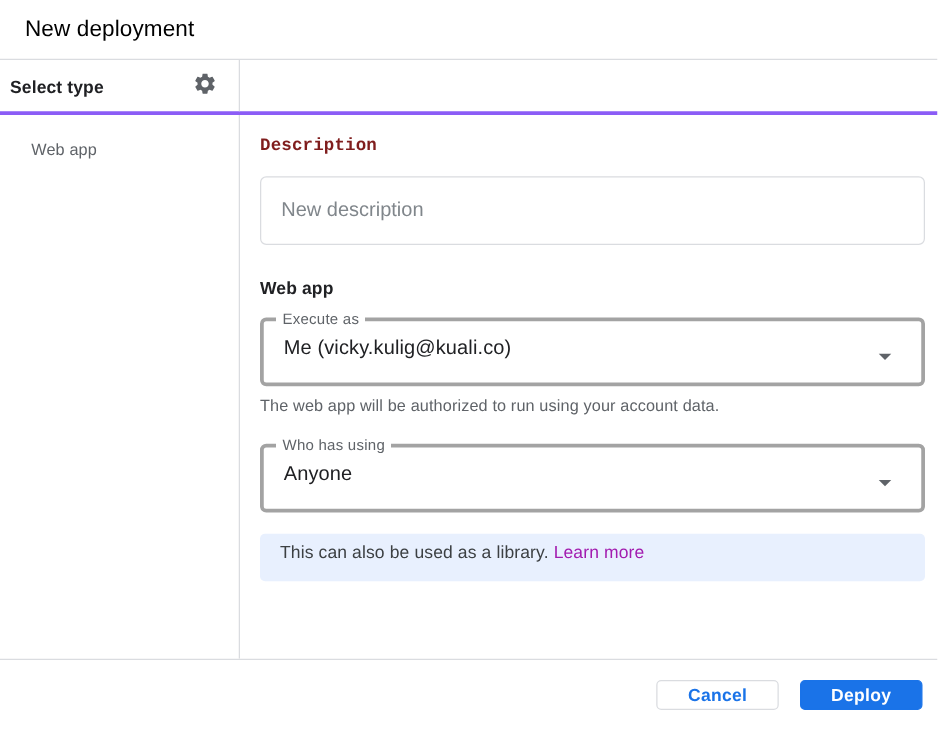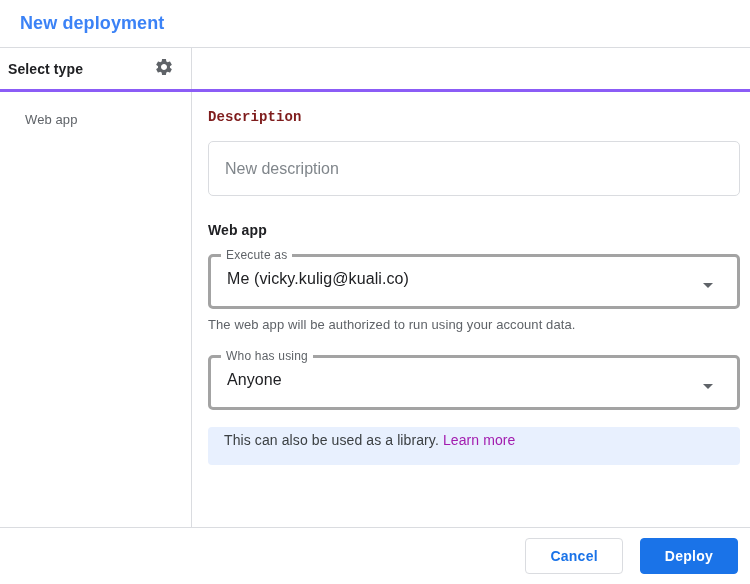--- a/index.html
+++ b/index.html
@@ -8,21 +8,21 @@
     width: 750px; height: 584px;
     font-family: "Liberation Sans", "DejaVu Sans", sans-serif;
     color: #202124;
     overflow: hidden;
     position: relative;
   }
   .dialog { width: 750px; height: 584px; display: flex; flex-direction: column; background: #fff; }
 
   
   .titlebar { height: 48px; display: flex; align-items: center; padding: 0 20px; border-bottom: 1px solid #dadce0; flex: 0 0 auto; }
-  .titlebar h1 { font-size: 18px; font-weight: 700; color: #3b82f6; letter-spacing: .1px; }
+  .titlebar h1 { font-size: 18px; font-weight: 400; color: #000000; letter-spacing: .1px; }
 
   
   .header-row { height: 44px; display: flex; flex: 0 0 auto; border-bottom: 3px solid #8b5cf6; }
   .header-left { width: 192px; flex: 0 0 192px; display: flex; align-items: center; justify-content: space-between; padding: 0 12px 0 8px; border-right: 1px solid #dadce0; }
   .header-right { flex: 1; display: flex; align-items: center; justify-content: space-between; padding: 0 8px 0 12px; }
   .header-label { font-size: 14px; font-weight: 700; color: #202124; letter-spacing: .1px; }
 
   .icon-btn { width: 30px; height: 30px; display: flex; align-items: center; justify-content: center; border-radius: 50%; cursor: pointer; background: transparent; border: none; }
   .gear-svg { width: 20px; height: 20px; fill: #5f6368; }
   .help-circle { width: 17px; height: 17px; border: 2px solid #5f6368; border-radius: 50%; display: flex; align-items: center; justify-content: center; font-size: 12px; font-weight: 700; color: #5f6368; line-height: 1; }
@@ -42,26 +42,26 @@
   .section-label { font-size: 14px; font-weight: 700; color: #202124; margin: 26px 0 10px 0; letter-spacing: .1px; }
 
   fieldset.select-field { border: 3px solid #a3a3a3; border-radius: 5px; padding: 0; margin: 0 0 0 0; position: relative; cursor: pointer; background: #fff; }
   fieldset.select-field legend { font-size: 12px; color: #5f6368; margin-left: 10px; padding: 0 5px; letter-spacing: .2px; }
   .select-inner { display: flex; align-items: flex-end; justify-content: space-between; padding: 8px 16px 18px 16px; }
   .select-value { font-size: 16px; color: #202124; letter-spacing: .1px; }
   .caret-down { width: 0; height: 0; border-left: 5px solid transparent; border-right: 5px solid transparent; border-top: 5px solid #5f6368; margin-right: 8px; }
 
   .helper-text { font-size: 13px; color: #5f6368; margin: 8px 0 17px 0; letter-spacing: .1px; }
 
-  .info-box { margin-top: 17px; background: #e8f0fe; border-radius: 4px; height: 38px; display: flex; align-items: flex-start; padding: 5px 16px; font-size: 14px; color: #3c4043; letter-spacing: .1px; }
+  .info-box { margin-top: 17px; background: #e8f0fe; border-radius: 4px; height: 38px; display: flex; align-items: flex-end; padding: 16px 16px; font-size: 14px; color: #3c4043; letter-spacing: .1px; }
   .info-link { color: #a21caf; text-decoration: none; cursor: pointer; margin-left: 4px; }
 
   
   .footer { flex: 0 0 57px; border-top: 1px solid #dadce0; display: flex; align-items: center; justify-content: flex-end; padding: 0 12px; gap: 17px; background: #fff; }
-  .btn { height: 36px; border-radius: 4px; font-size: 14px; font-weight: 700; letter-spacing: .25px; padding: 0 24px; cursor: pointer; font-family: inherit; }
+  .btn { height: 24px; border-radius: 4px; font-size: 14px; font-weight: 700; letter-spacing: .25px; padding: 0 24px; cursor: pointer; font-family: inherit; }
   .btn-cancel { background: #fff; color: #1a73e8; border: 1px solid #dadce0; }
   .btn-deploy { background: #1a73e8; color: #fff; border: 1px solid #1a73e8; }
 </style>
 </head>
 <body>
 
 <div class="dialog">
 
   <div class="titlebar">
     <h1>New deployment</h1>

